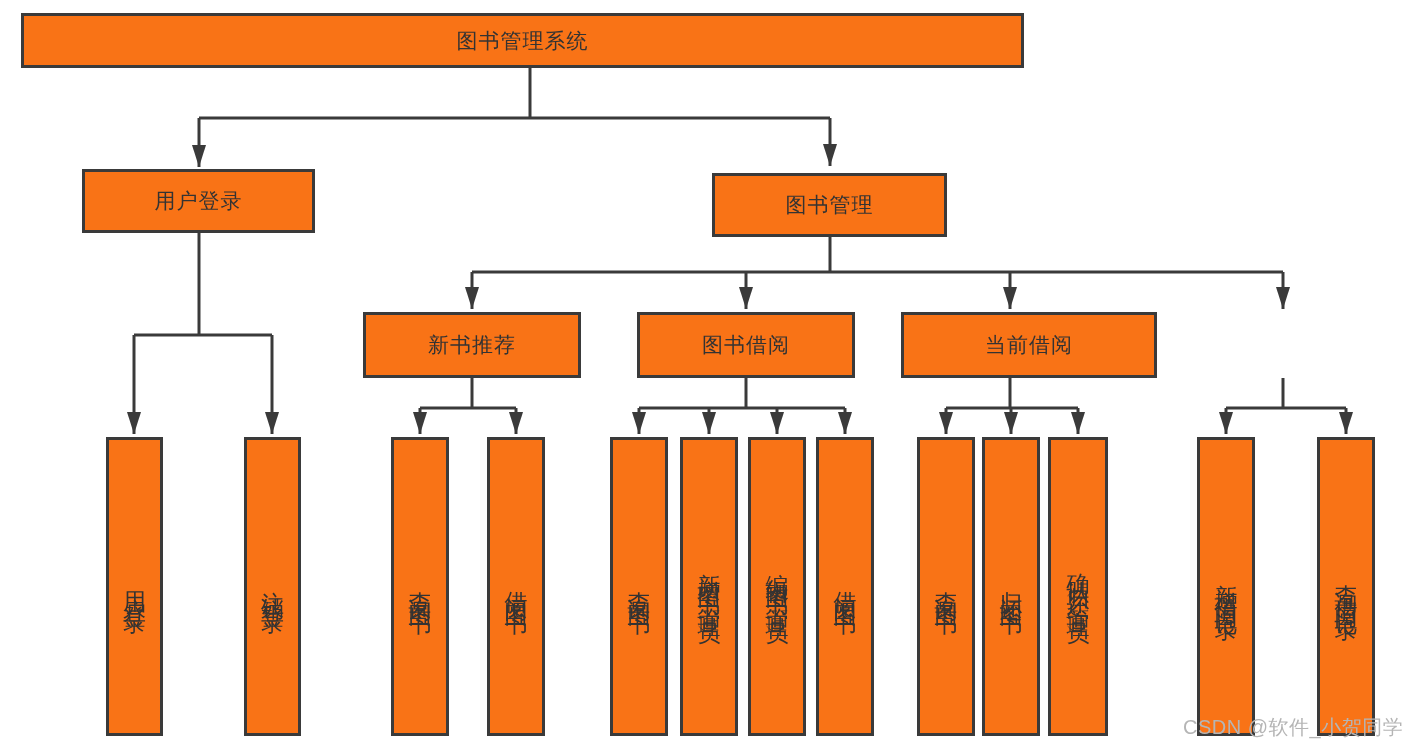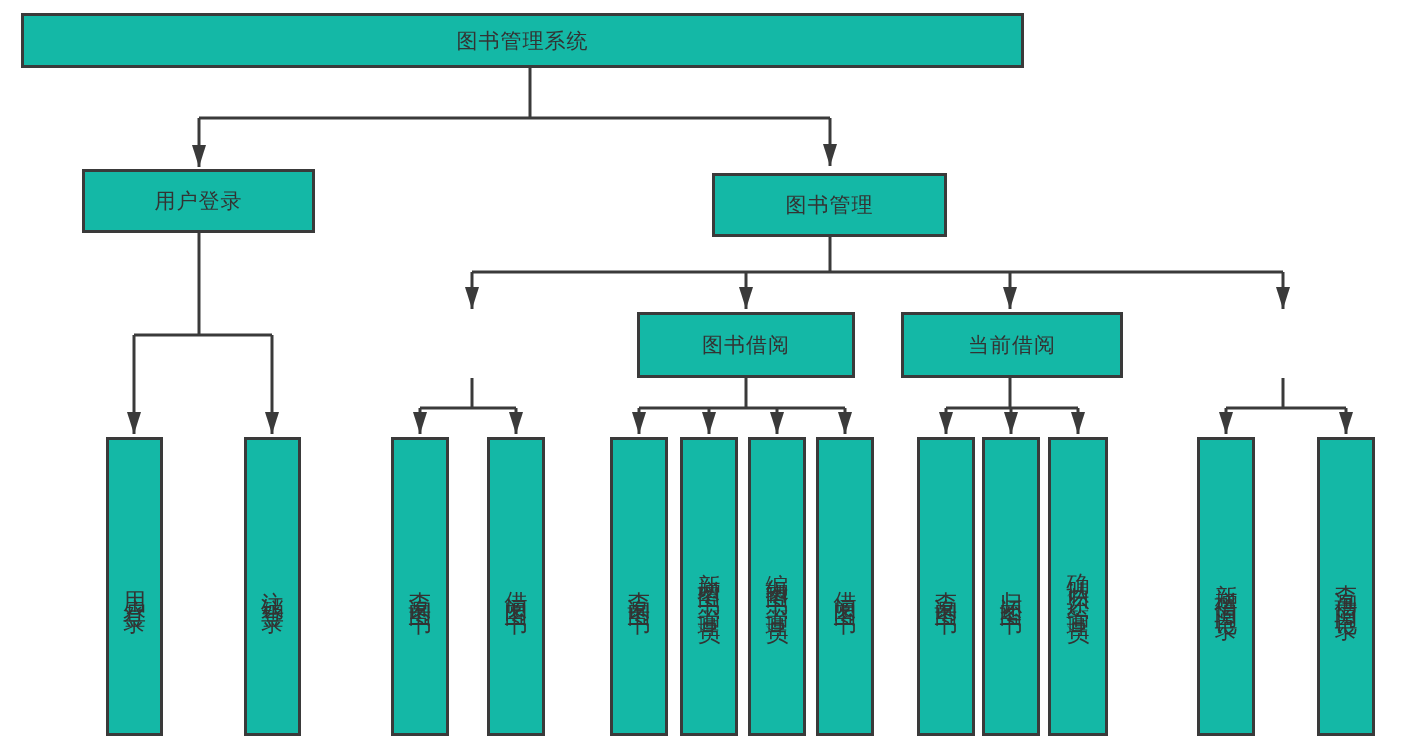--- a/index.html
+++ b/index.html
@@ -6,21 +6,21 @@
   #canvas{
     position:relative;
     width:1405px;height:747px;
     background:#ffffff;
     font-family:"Liberation Sans", sans-serif;
     overflow:hidden;
   }
   #wires{position:absolute;left:0;top:0;width:1405px;height:747px;}
   .node{
     position:absolute;
-    background:#14b8a6;
+    background:#f97316;
     border:3px solid #3a3a3a;
     box-sizing:border-box;
     display:flex;
     align-items:center;
     justify-content:center;
     color:#333333;
     font-size:21px;
   }
   .node.h{letter-spacing:1px;}
   .node.v{
@@ -99,24 +99,27 @@
     <span>图书管理系统</span>
   </div>
 
   <div class="node h" style="left:82px;top:169px;width:233px;height:64px">
     <span>用户登录</span>
   </div>
   <div class="node h" style="left:712px;top:173px;width:235px;height:64px">
     <span>图书管理</span>
   </div>
 
+  <div class="node h" style="left:363px;top:312px;width:218px;height:66px">
+    <span>新书推荐</span>
+  </div>
   <div class="node h" style="left:637px;top:312px;width:218px;height:66px">
     <span>图书借阅</span>
   </div>
-  <div class="node h" style="left:901px;top:312px;width:222px;height:66px">
+  <div class="node h" style="left:901px;top:312px;width:256px;height:66px">
     <span>当前借阅</span>
   </div>
 
   <div class="node v" style="left:106px;top:437px;width:57px;height:299px">
     <span>用户登录</span>
   </div>
   <div class="node v" style="left:244px;top:437px;width:57px;height:299px">
     <span>注销登录</span>
   </div>
 
@@ -150,14 +153,15 @@
     <span>确认归还（管理员）</span>
   </div>
 
   <div class="node v" style="left:1197px;top:437px;width:58px;height:299px">
     <span>新增借阅记录</span>
   </div>
   <div class="node v" style="left:1317px;top:437px;width:58px;height:299px">
     <span>查询借阅记录</span>
   </div>
 
+  <div id="watermark">CSDN @软件_小贺同学</div>
 
 </div>
 
 </body></html>

